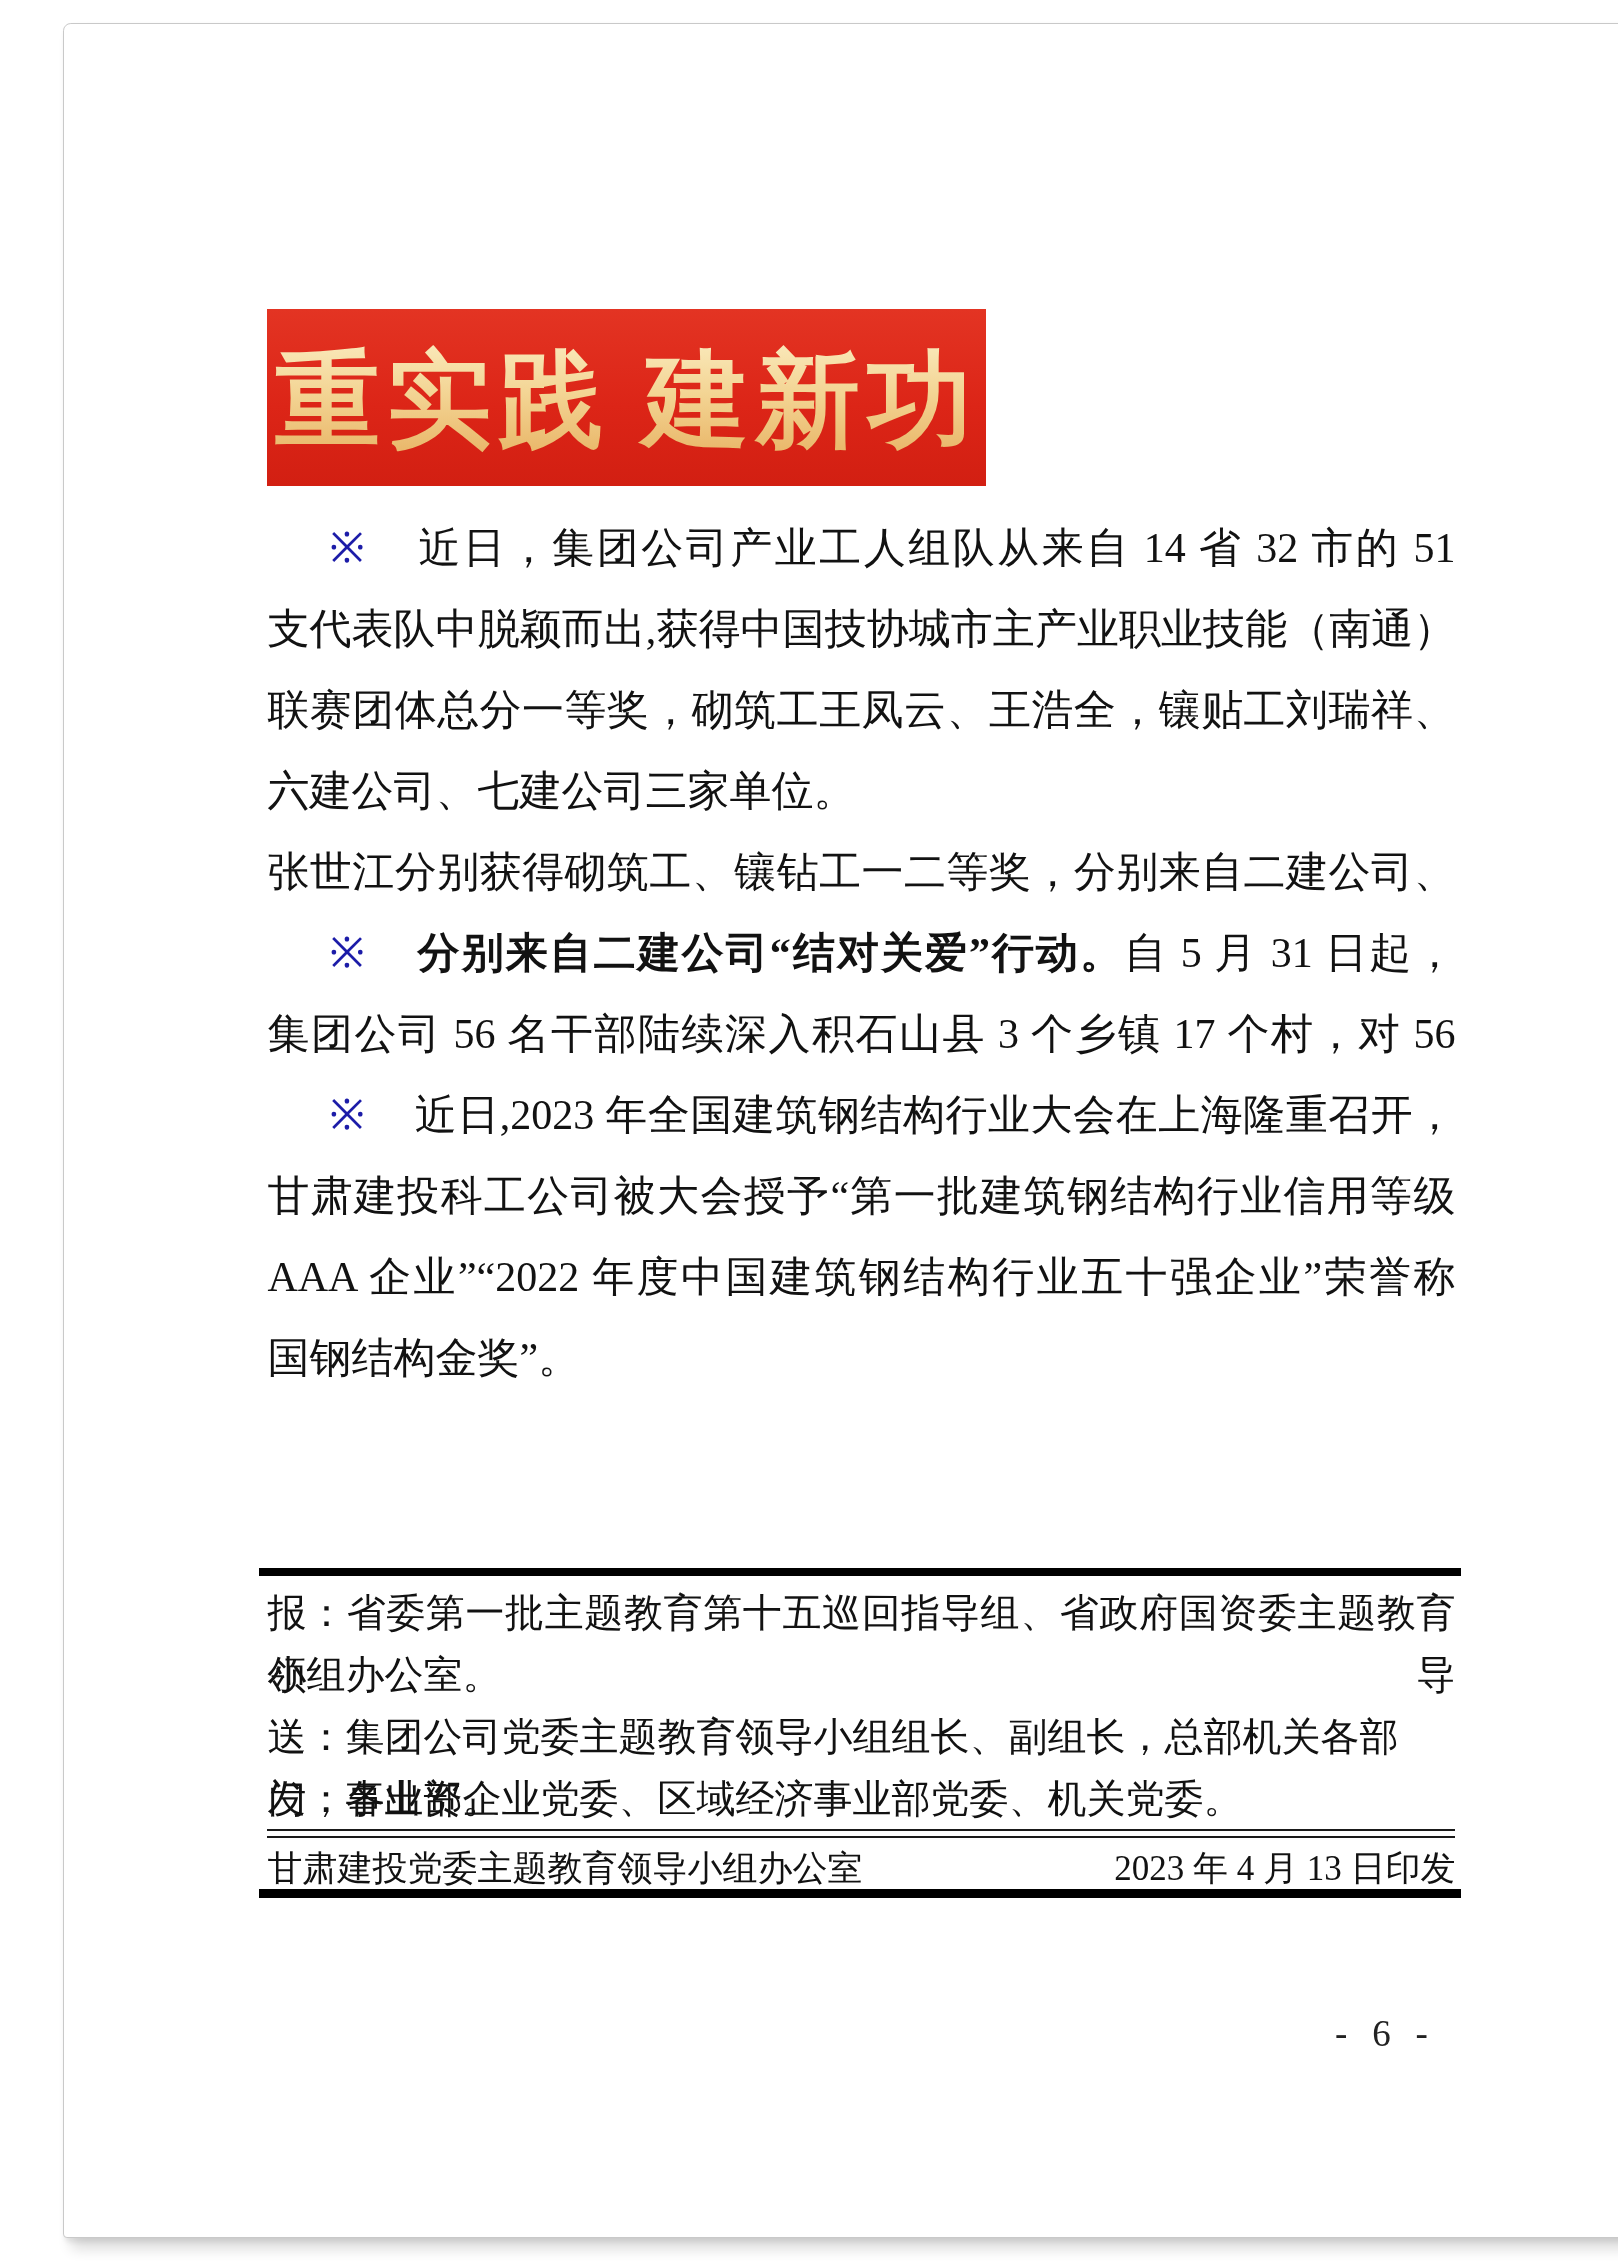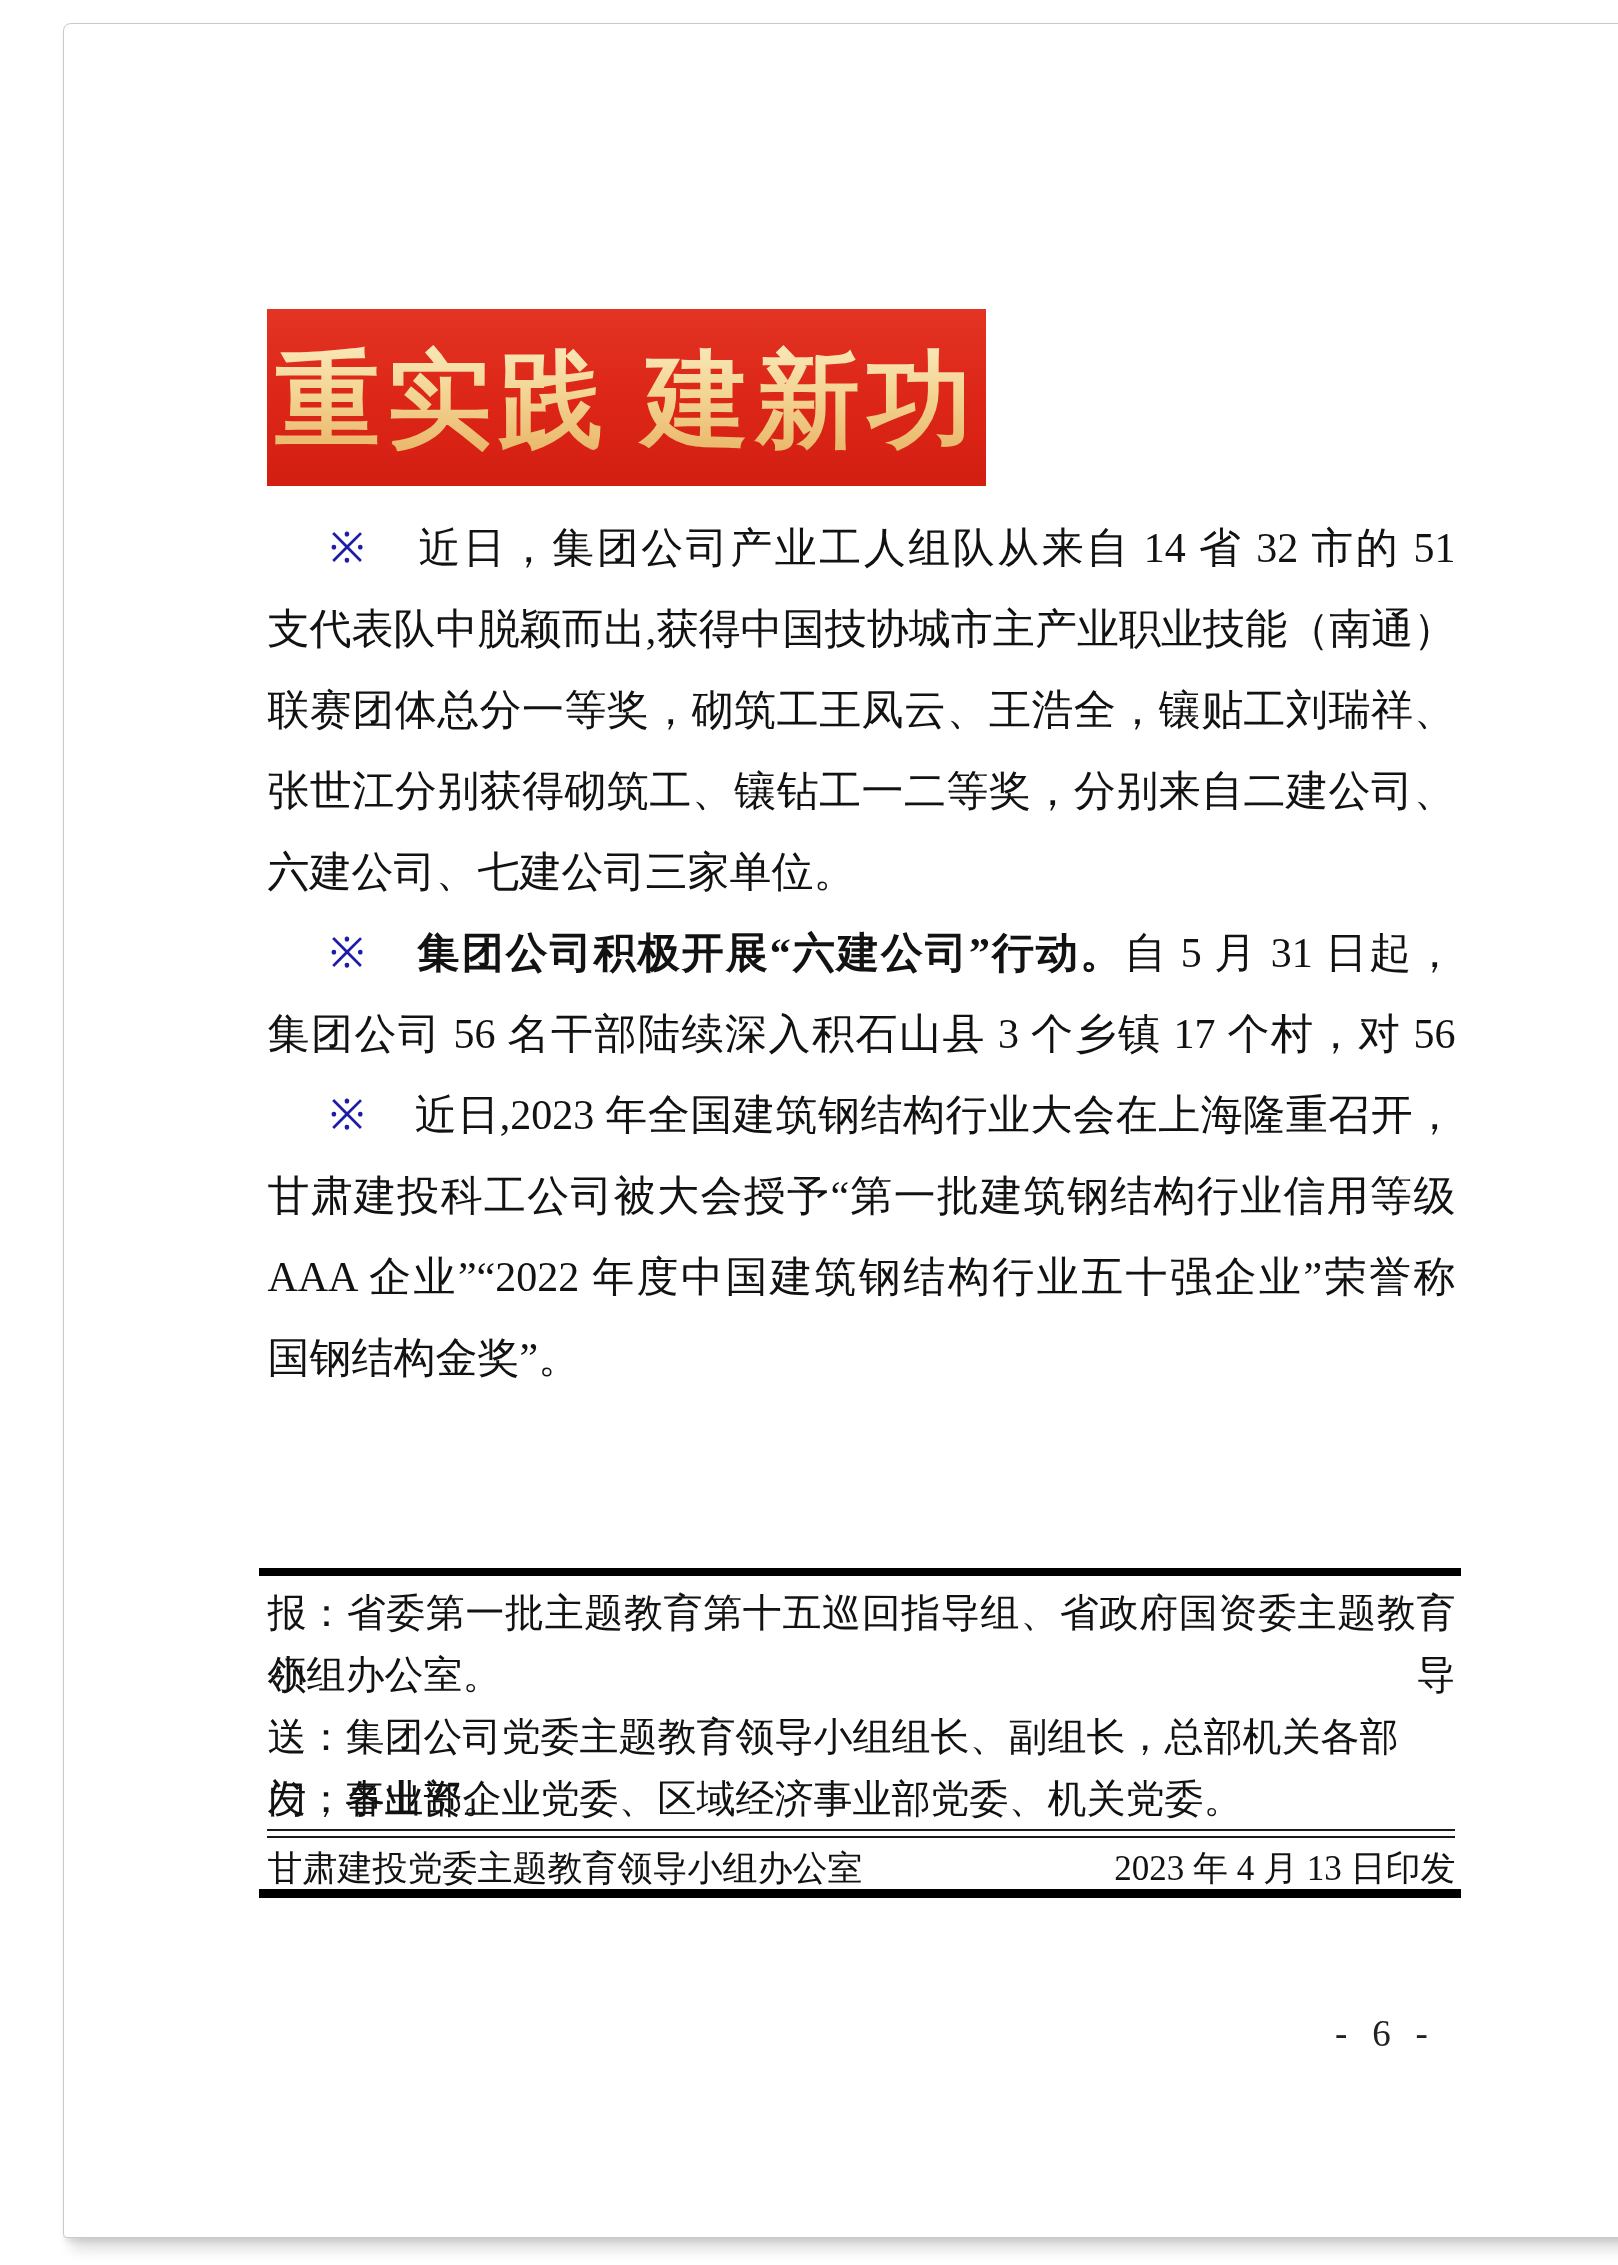--- a/index.html
+++ b/index.html
@@ -107,24 +107,24 @@
 
   <div class="banner">
     <span class="banner-title">重实践 建新功</span>
   </div>
 
   <div class="bodytext">
 
     <div class="bl j"><span class="marker">※</span><span class="gap"></span><span>近日，集团公司产业工人组队从来自 14 省 32 市的 51</span></div>
     <div class="bl j">支代表队中脱颖而出,获得中国技协城市主产业职业技能（南通）</div>
     <div class="bl j">联赛团体总分一等奖，砌筑工王凤云、王浩全，镶贴工刘瑞祥、</div>
+    <div class="bl">六建公司、七建公司三家单位。</div>
     <div class="bl j">张世江分别获得砌筑工、镶钻工一二等奖，分别来自二建公司、</div>
-    <div class="bl">六建公司、七建公司三家单位。</div>
 
-    <div class="bl j"><span class="marker">※</span><span class="gap"></span><span class="bold">集团公司积极开展“六建公司”行动。</span><span>自 5 月 31 日起，</span></div>
+    <div class="bl j"><span class="marker">※</span><span class="gap"></span><span class="bold">分别来自二建公司“结对关爱”行动。</span><span>自 5 月 31 日起，</span></div>
     <div class="bl j">集团公司 56 名干部陆续深入积石山县 3 个乡镇 17 个村，对 56</div>
 
     <div class="bl j"><span class="marker">※</span><span class="gap"></span><span>近日,2023 年全国建筑钢结构行业大会在上海隆重召开，</span></div>
     <div class="bl j">甘肃建投科工公司被大会授予“第一批建筑钢结构行业信用等级</div>
     <div class="bl j">AAA 企业”“2022 年度中国建筑钢结构行业五十强企业”荣誉称</div>
     <div class="bl">国钢结构金奖”。</div>
 
   </div>
 
   <div class="rule-thick rule-top"></div>

